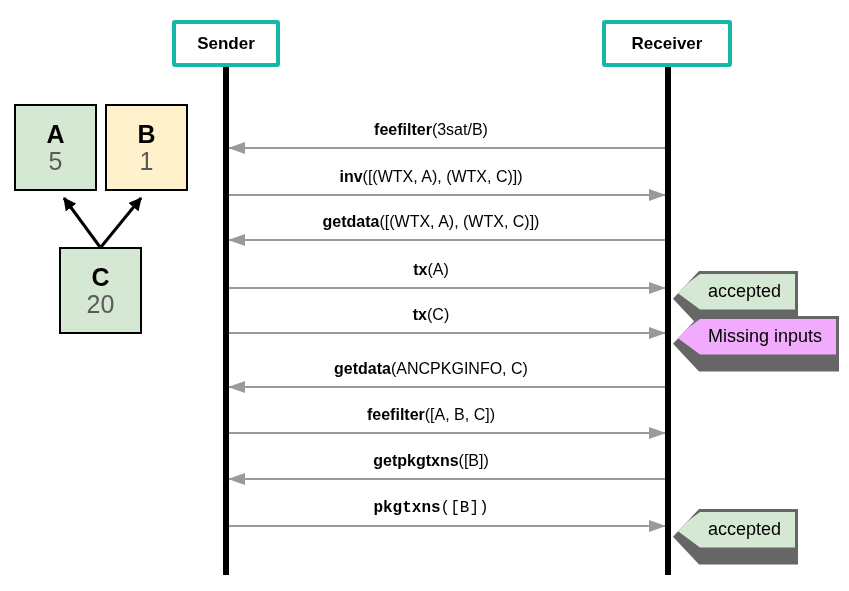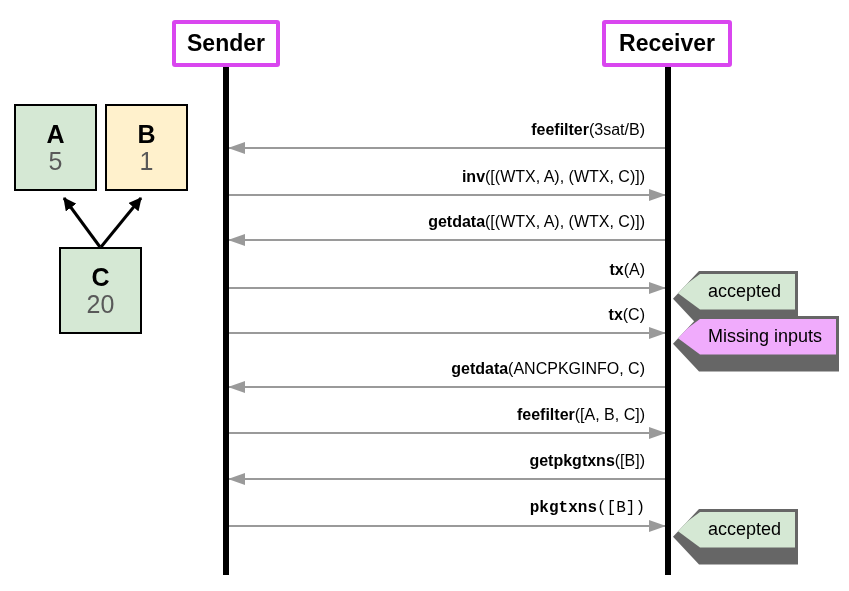--- a/index.html
+++ b/index.html
@@ -14,33 +14,33 @@
     display:flex;flex-direction:column;align-items:center;justify-content:center;line-height:1.05;
   }
   .node-label{font-weight:700;font-size:25px;}
   .node-value{font-size:25px;color:#595959;}
   #node-a{left:14px;top:104px;}
   #node-b{left:105px;top:104px;}
   #node-c{left:59px;top:247px;}
   .dep-arrows{position:absolute;left:0;top:0;pointer-events:none;}
   
   .actor{
-    position:absolute;top:20px;height:47px;border:4px solid #d946ef;border-radius:3px;box-sizing:border-box;
+    position:absolute;top:20px;height:47px;border:4px solid #14b8a6;border-radius:3px;box-sizing:border-box;
     background:#fff;display:flex;align-items:center;justify-content:center;
-    font-weight:700;font-size:23px;z-index:3;
+    font-weight:700;font-size:17px;z-index:3;
   }
   #actor-sender{left:172px;width:108px;}
   #actor-receiver{left:602px;width:130px;}
   .lifeline{position:absolute;top:64px;height:511px;width:6px;background:#000;z-index:2;}
   #lifeline-sender{left:223px;}
   #lifeline-receiver{left:665px;}
   
   .msg-label{
-    position:absolute;left:229px;width:404px;text-align:right;
-    font-size:16px;white-space:nowrap;z-index:1;margin-left:12px;
+    position:absolute;left:229px;width:404px;text-align:center;
+    font-size:16px;white-space:nowrap;z-index:1;
   }
   .msg-label b{font-weight:700;}
   .msg-arrow{position:absolute;left:229px;width:436px;height:2px;background:#9a9a9a;z-index:1;}
   .msg-arrow .head{position:absolute;top:-5px;width:0;height:0;}
   .msg-arrow.to-right .head{
     right:-1px;border-left:17px solid #9a9a9a;
     border-top:6px solid transparent;border-bottom:6px solid transparent;
   }
   .msg-arrow.to-left .head{
     left:-1px;border-right:17px solid #9a9a9a;

